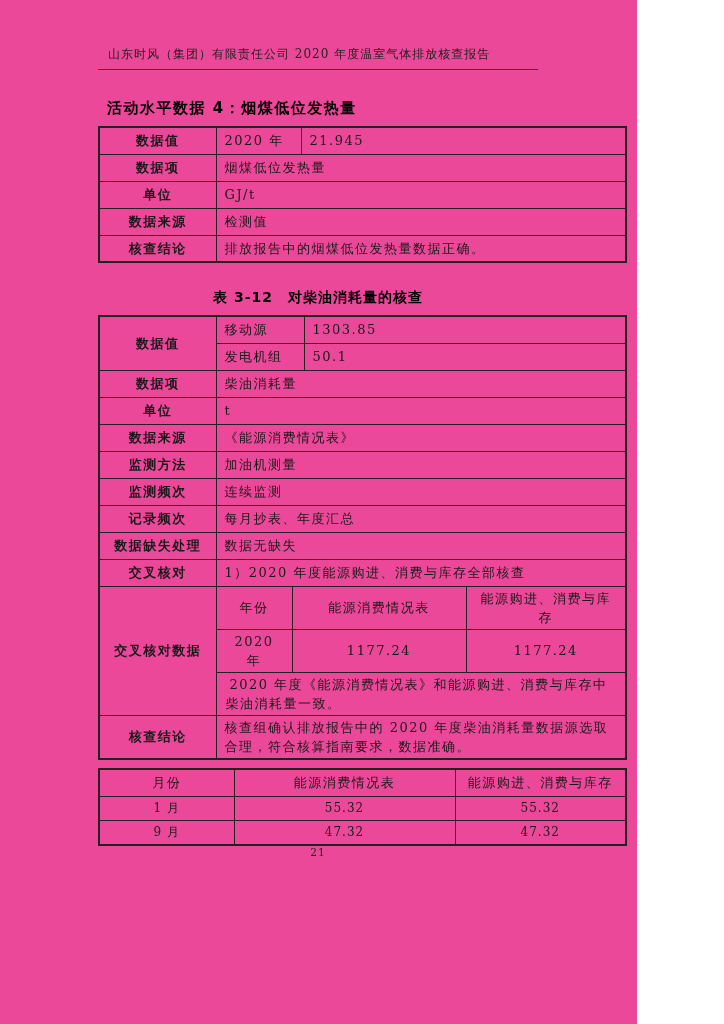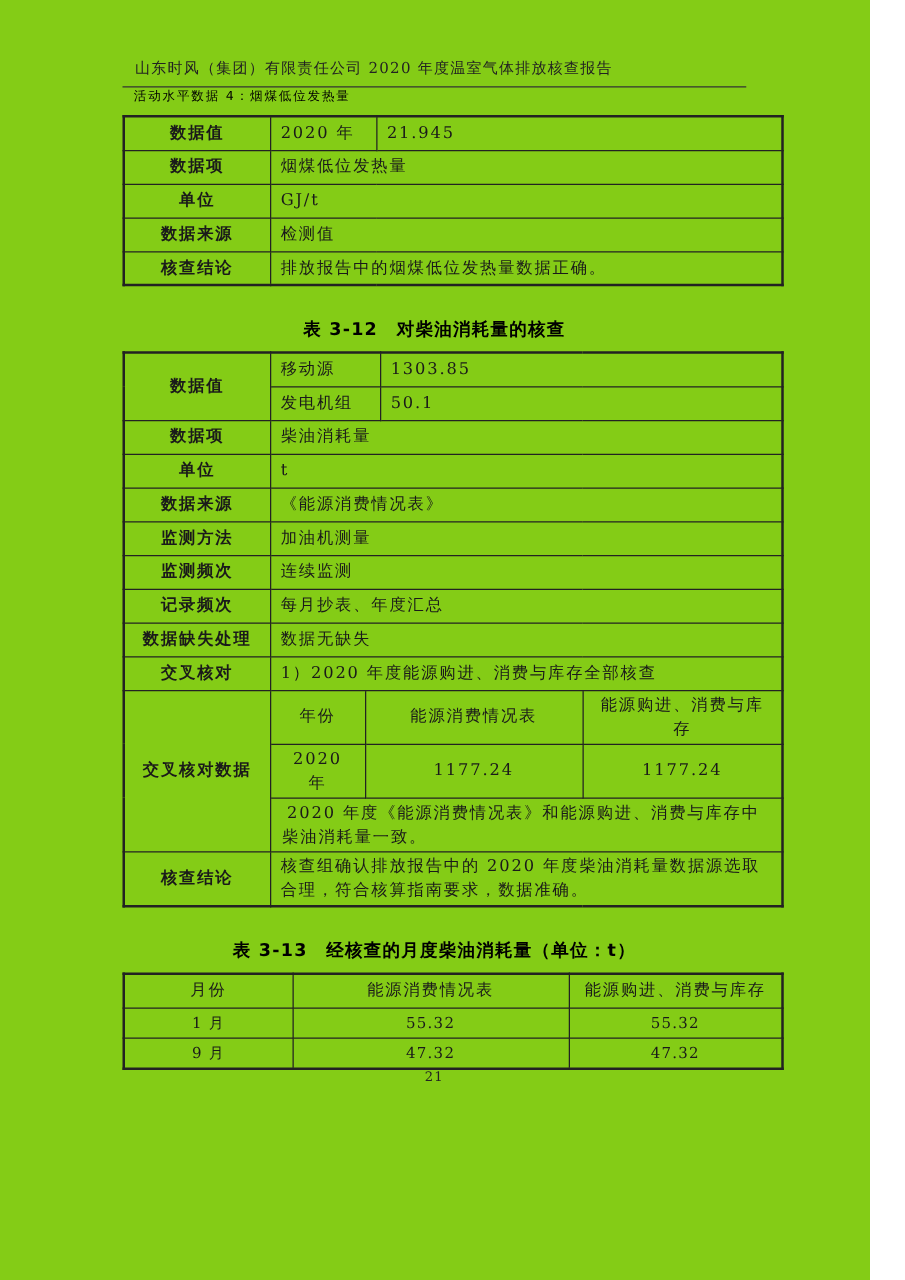--- a/index.html
+++ b/index.html
@@ -3,37 +3,38 @@
 <meta charset="utf-8">
 <style>
   * { margin:0; padding:0; box-sizing:border-box; }
   html,body { background:#ffffff; }
   body {
     width:724px; height:1024px;
     font-family:"DejaVu Serif","Liberation Serif",serif;
     color:#1a1a1a;
     overflow:hidden;
   }
-  .page { width:696px; height:1024px; padding:46px 99px 8px 98px; background:#84cc16; }
+  .page { width:637px; height:1024px; padding:46px 99px 8px 98px; background:#ec4899; }
 
   
   .doc-header {
     border-bottom:1px solid #333;
     padding:0 0 6px 10px;
     font-size:12px;
     letter-spacing:1px;
     color:#222;
   }
 
   
   .section-heading {
+    margin-top:29px;
     padding-left:9px;
     font-family:"DejaVu Sans","Liberation Sans",sans-serif;
-    font-weight:normal;
-    font-size:10px;
+    font-weight:bold;
+    font-size:15px;
     letter-spacing:1.5px;
     color:#000;
   }
 
   
   .table-title {
     margin-top:26px;
     text-align:center;
     font-family:"DejaVu Sans","Liberation Sans",sans-serif;
     font-weight:bold;
@@ -201,21 +202,20 @@
     <tr>
       <td class="note" colspan="4">2） 2020 年度《能源消费情况表》和能源购进、消费与库存中柴油消耗量一致。</td>
     </tr>
     <tr>
       <td class="lbl">核查结论</td>
       <td class="longtext" colspan="4">核查组确认排放报告中的 2020 年度柴油消耗量数据源选取合理，符合核算指南要求，数据准确。</td>
     </tr>
   </tbody>
     </table>
 
-  <div class="table-title">表 3-13　经核查的月度柴油消耗量（单位：t）</div>
 
   <table class="vtable mtable">
     <colgroup>
         <col style="width:135px">
         <col style="width:221px">
         <col style="width:171px">
       </colgroup>
     <tbody>
         <tr class="hdr">
       <td>月份</td>

